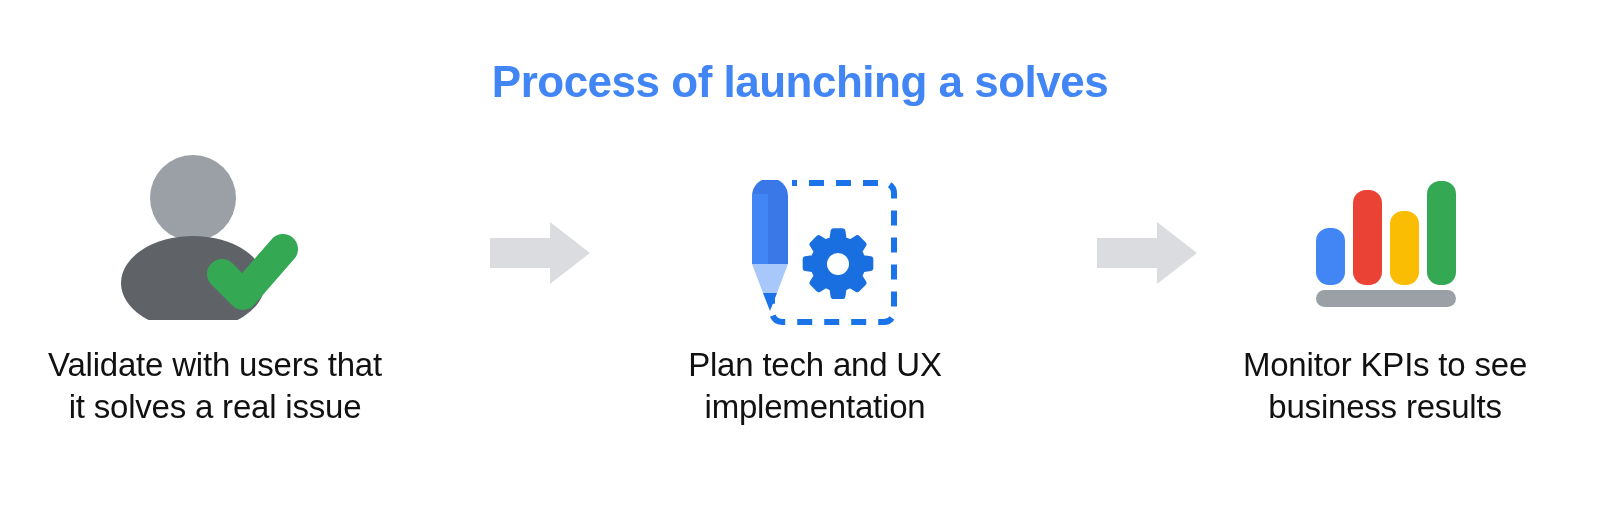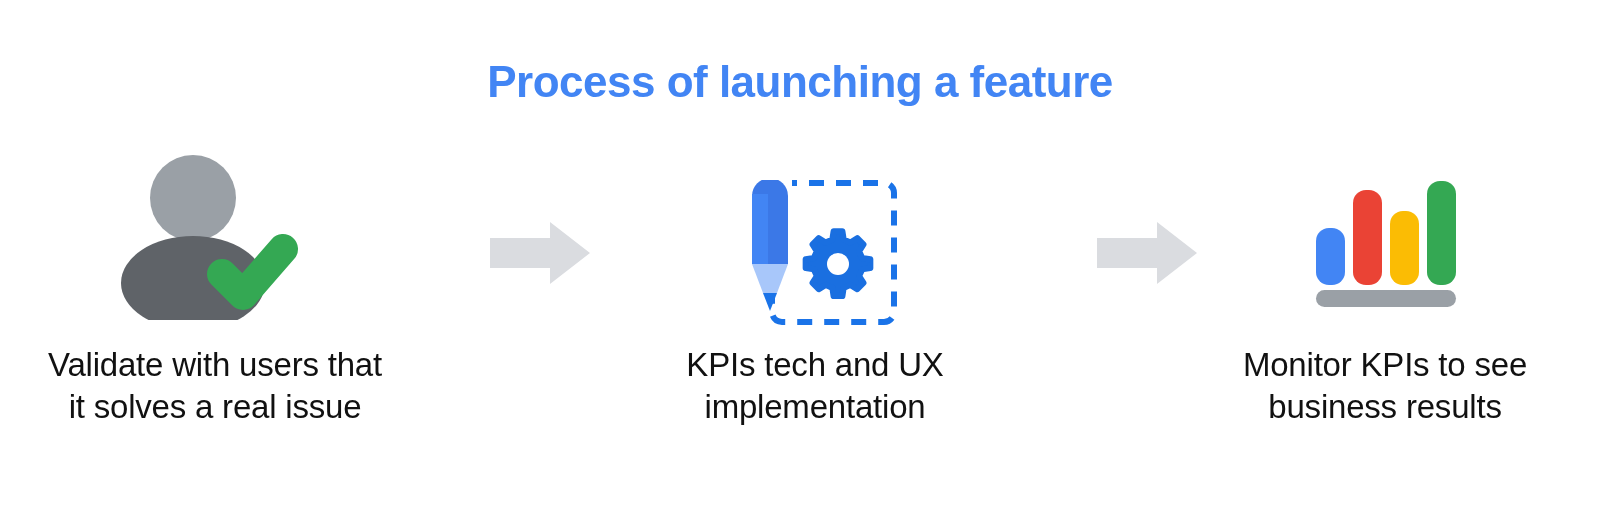--- a/index.html
+++ b/index.html
@@ -100,21 +100,21 @@
     transform: translateX(-50%);
     width: 150px;
     height: 140px;
   }
 </style>
 </head>
 <body>
 
 <div id="slide">
 
-  <div id="title">Process of launching a feature</div>
+  <div id="title">Process of launching a solves</div>
 
   <div class="arrow" id="arrow-1">
     <svg width="100" height="62" viewBox="0 0 100 62" aria-hidden="true">
       <polygon points="0,16 60,16 60,0 100,31 60,62 60,46 0,46" fill="#DADCE0"></polygon>
     </svg>
   </div>
 
   <div class="arrow" id="arrow-2">
     <svg width="100" height="62" viewBox="0 0 100 62" aria-hidden="true">
       <polygon points="0,16 60,16 60,0 100,31 60,62 60,46 0,46" fill="#DADCE0"></polygon>
@@ -158,21 +158,21 @@
             <path d="M -7 -38 L 7 -38 L 9 -25 L 20 -20 L 31 -27 L 41 -17
                      L 34 -6 L 39 5 L 52 7 L 52 21 L 39 23 L 34 34 L 41 45
                      L 31 55 L 20 48 L 9 53 L 7 66 L -7 66 L -9 53 L -20 48
                      L -31 55 L -41 45 L -34 34 L -39 23 L -52 21 L -52 7
                      L -39 5 L -34 -6 L -41 -17 L -31 -27 L -20 -20 L -9 -25 Z" fill="#1A6FE0" transform="scale(0.62)" stroke="#1A6FE0" stroke-width="10" stroke-linejoin="round"></path>
             <circle cx="0" cy="9" r="11" fill="#FFFFFF"></circle>
           </g>
         </svg>
       </div>
     </div>
-    <div class="caption">KPIs tech and UX
+    <div class="caption">Plan tech and UX
 implementation</div>
   </div>
 
   <div class="step" id="step-3">
     <div class="icon-box">
       <div id="icon-chart">
         <svg width="150" height="140" viewBox="0 0 150 140" aria-hidden="true">
 
           <rect x="6" y="60" width="29" height="57" rx="13" fill="#4285F4"></rect>
           <rect x="43" y="22" width="29" height="95" rx="13" fill="#EA4335"></rect>

